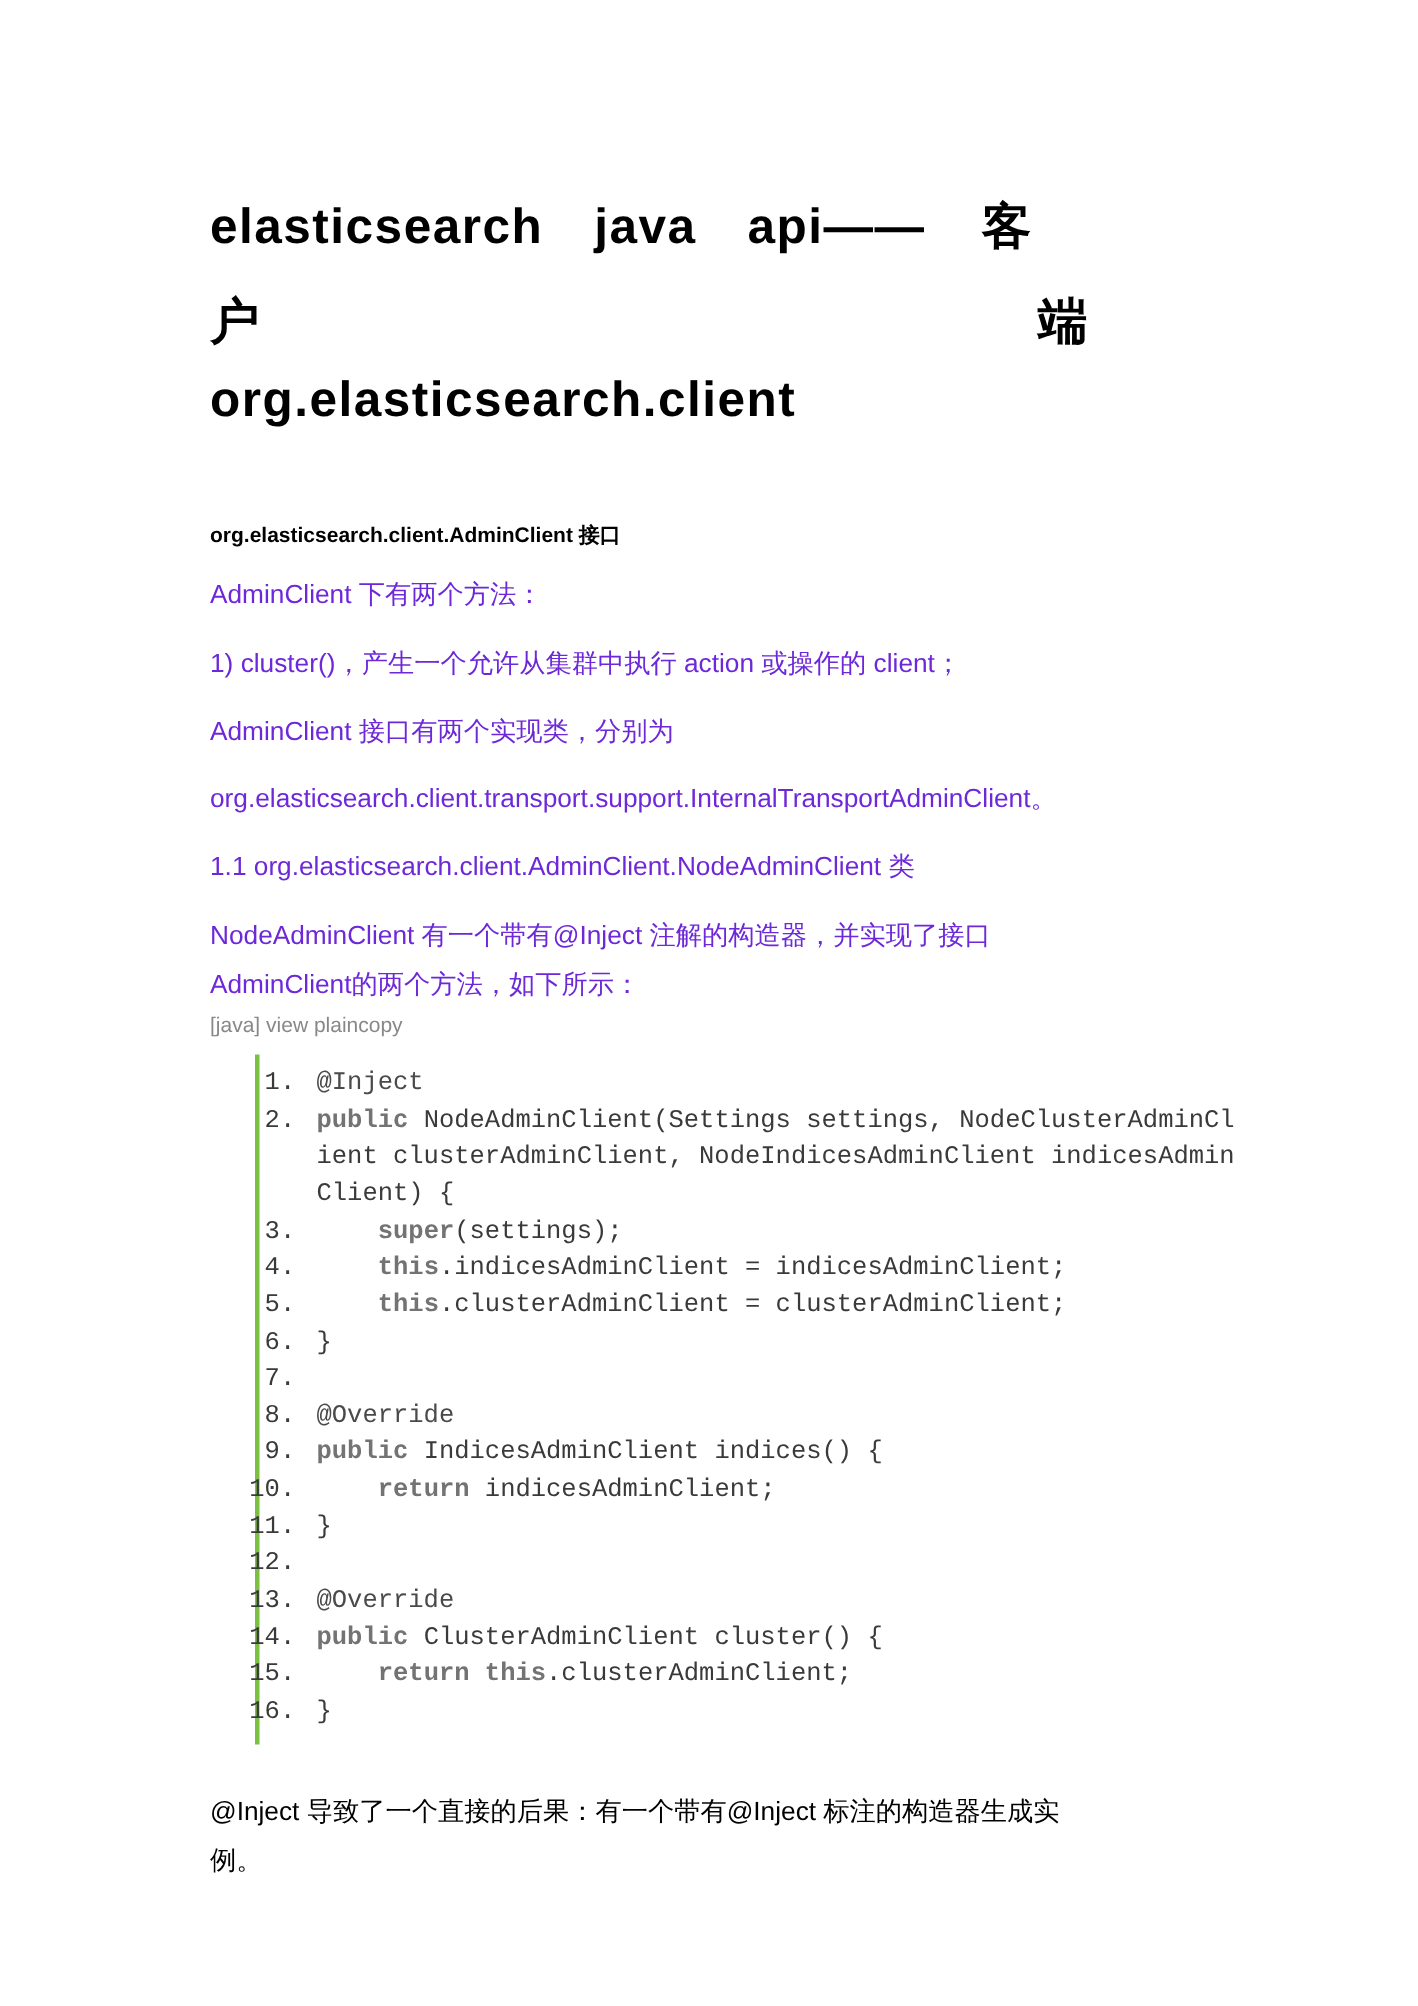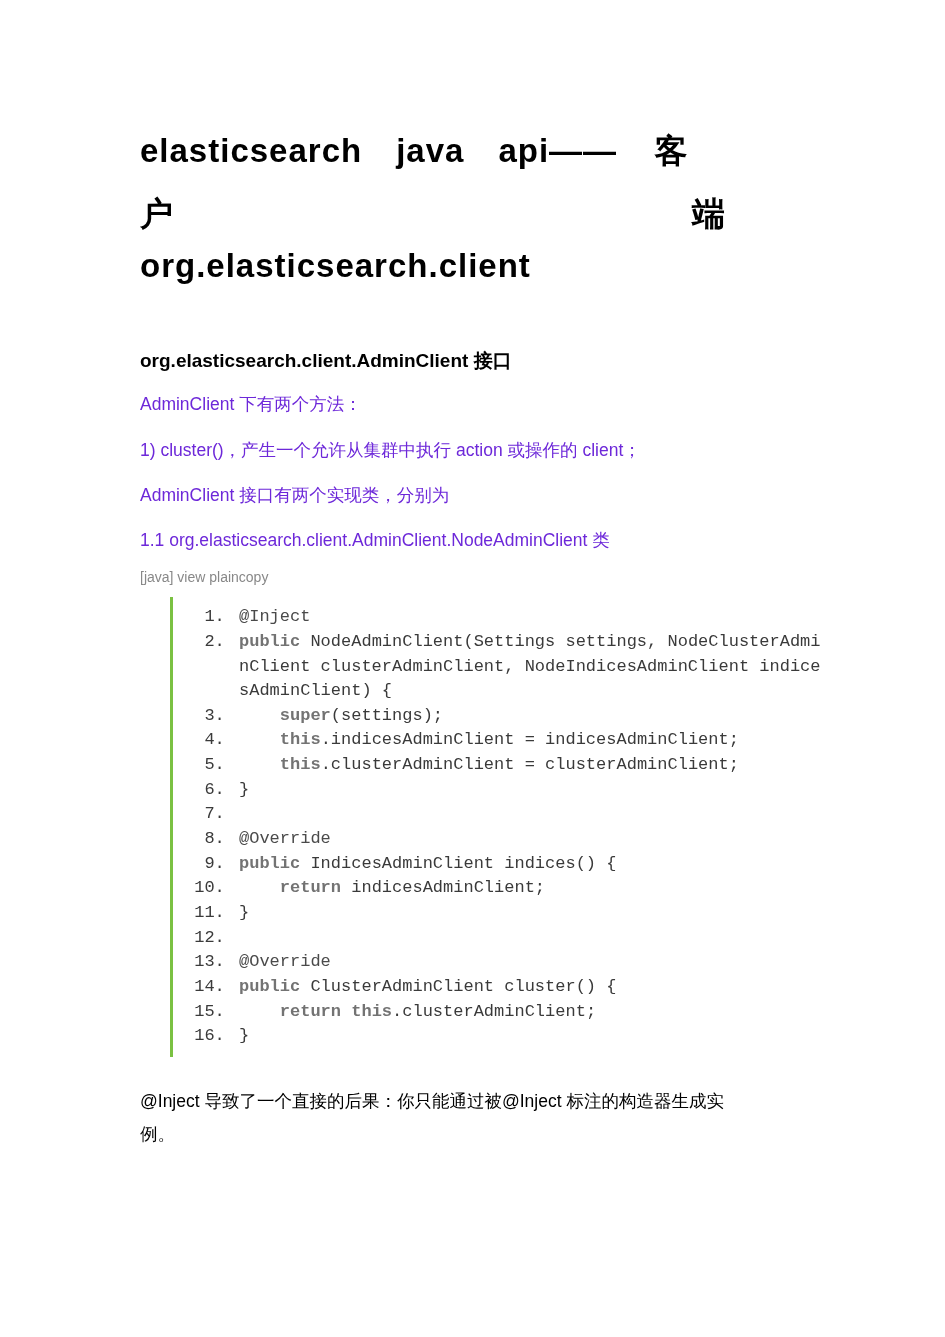--- a/index.html
+++ b/index.html
@@ -24,21 +24,21 @@
     text-align: justify;
     text-align-last: justify;
     letter-spacing: 1px;
   }
   h1.title .line1 { display: inline-block; width: 100%; }
   h1.title .line2 { display: block; text-align: left; text-align-last: left; line-height: 1.3; }
 
   .section-heading {
     margin: 60px 0 14px 0;
     font-weight: 900;
-    font-size: 19px;
+    font-size: 14px;
   }
   p.body {
     margin: 0 0 12px 0;
     font-size: 17.5px;
     line-height: 1.9;
     color: #6d28d9;
   }
 
   .code-meta {
     margin: 2px 0 12px 0;
@@ -51,21 +51,20 @@
   .code-block {
     margin: 8px 0 24px 30px;
     width: 660px;
     box-sizing: border-box;
     border-left: 3px solid #7ac142; 
     background: #ffffff;
     font-family: "Consolas", "Menlo", "Courier New", monospace;
     font-size: 17px;
     color: #3a3a3a;
     line-height: 1.45;
-    padding-left: 28px;
   }
   .code-block ol {
     margin: 0;
     padding: 8px 0 8px 34px;
     list-style-position: outside;
   }
   .code-block li {
     padding-left: 4px;
     white-space: pre-wrap;
     word-break: break-all;
@@ -88,21 +87,23 @@
   <h1 class="title">
     <span class="line1">elasticsearch java api—— 客 户 端</span>
     <span class="line2">org.elasticsearch.client</span>
   </h1>
 
   <p class="section-heading">org.elasticsearch.client.AdminClient 接口</p>
 
   <p class="body">AdminClient 下有两个方法：</p>
   <p class="body">1) cluster()，产生一个允许从集群中执行 action 或操作的 client；</p>
   <p class="body">AdminClient 接口有两个实现类，分别为</p>
+  <p class="body">org.elasticsearch.client.transport.support.InternalTransportAdminClient。</p>
   <p class="body">1.1 org.elasticsearch.client.AdminClient.NodeAdminClient 类</p>
+  <p class="body" style="margin-bottom:2px;">NodeAdminClient 有一个带有@Inject 注解的构造器，并实现了接口 AdminClient的两个方法，如下所示：</p>
 
   <div class="code-meta">
     <b>[java]</b><span> view plaincopy</span>
   </div>
 
   <div class="code-block">
     <ol id="code-ol">
         <li><span class="ann">@Inject</span></li>
         <li><span class="kw">public</span><span class="plain"> NodeAdminClient(Settings settings, NodeClusterAdminClient clusterAdminClient, NodeIndicesAdminClient indicesAdminClient) {</span></li>
         <li><span class="plain">    </span><span class="kw">super</span><span class="plain">(settings);</span></li>
@@ -115,15 +116,15 @@
         <li><span class="plain">    </span><span class="kw">return</span><span class="plain"> indicesAdminClient;</span></li>
         <li><span class="plain">}</span></li>
         <li><span class="plain">&nbsp;</span></li>
         <li><span class="ann">@Override</span></li>
         <li><span class="kw">public</span><span class="plain"> ClusterAdminClient cluster() {</span></li>
         <li><span class="plain">    </span><span class="kw">return</span><span class="plain"> </span><span class="kw">this</span><span class="plain">.clusterAdminClient;</span></li>
         <li><span class="plain">}</span></li>
       </ol>
   </div>
 
-  <p class="post-para">@Inject 导致了一个直接的后果：你只能通过被@Inject 标注的构造器生成实例。</p>
+  <p class="post-para">@Inject 导致了一个直接的后果：有一个带有@Inject 标注的构造器生成实例。</p>
 
 </div>
 
 </body></html>

